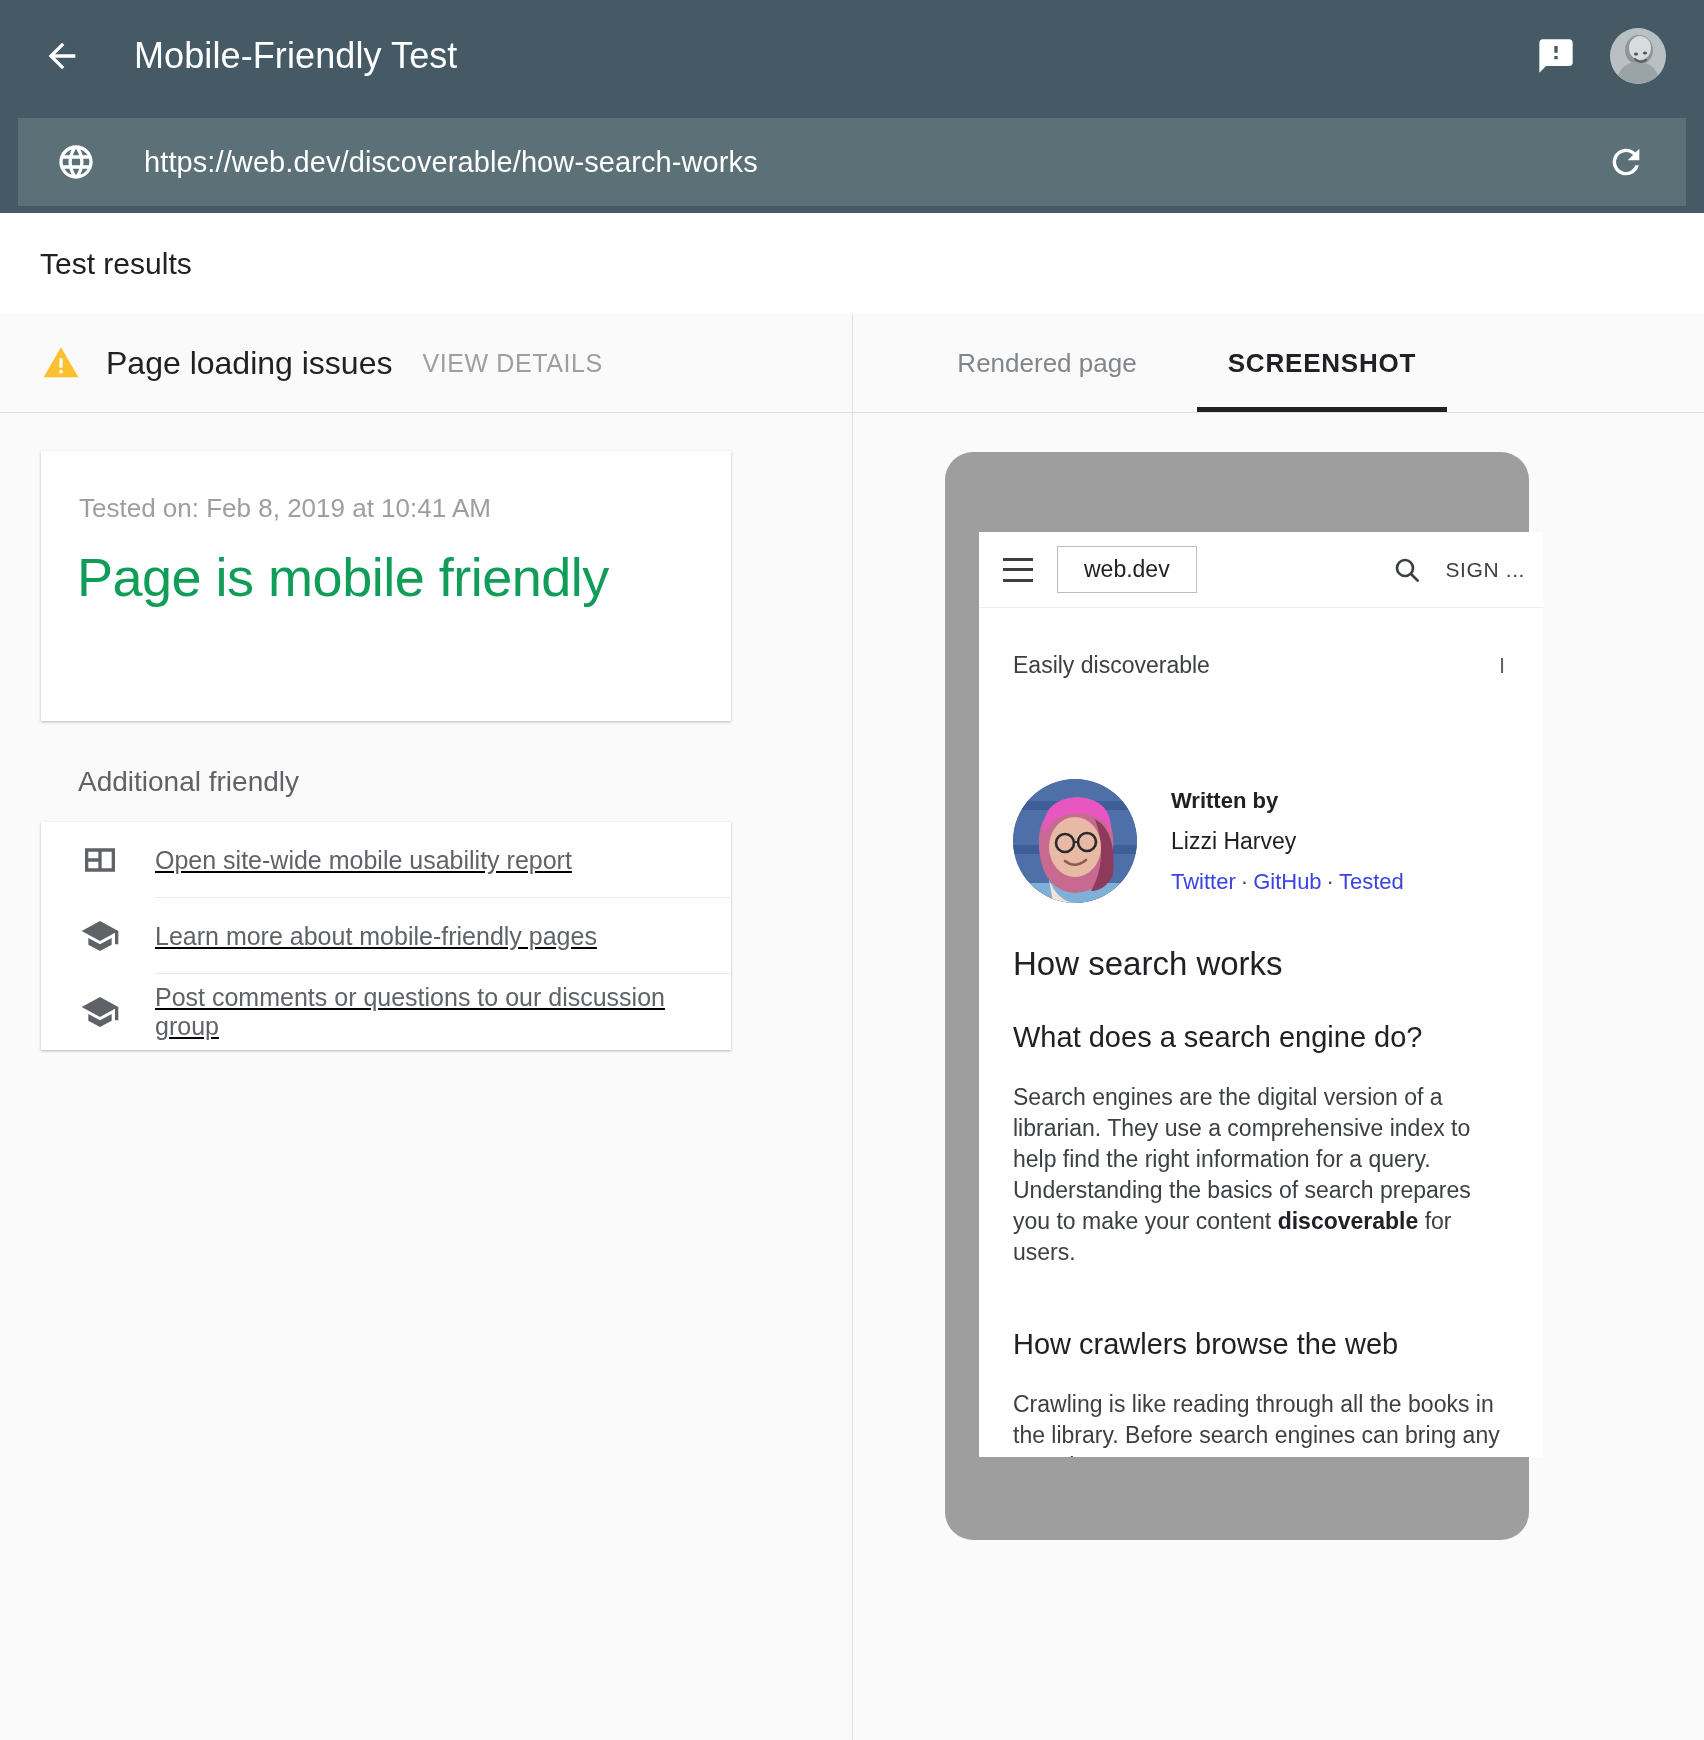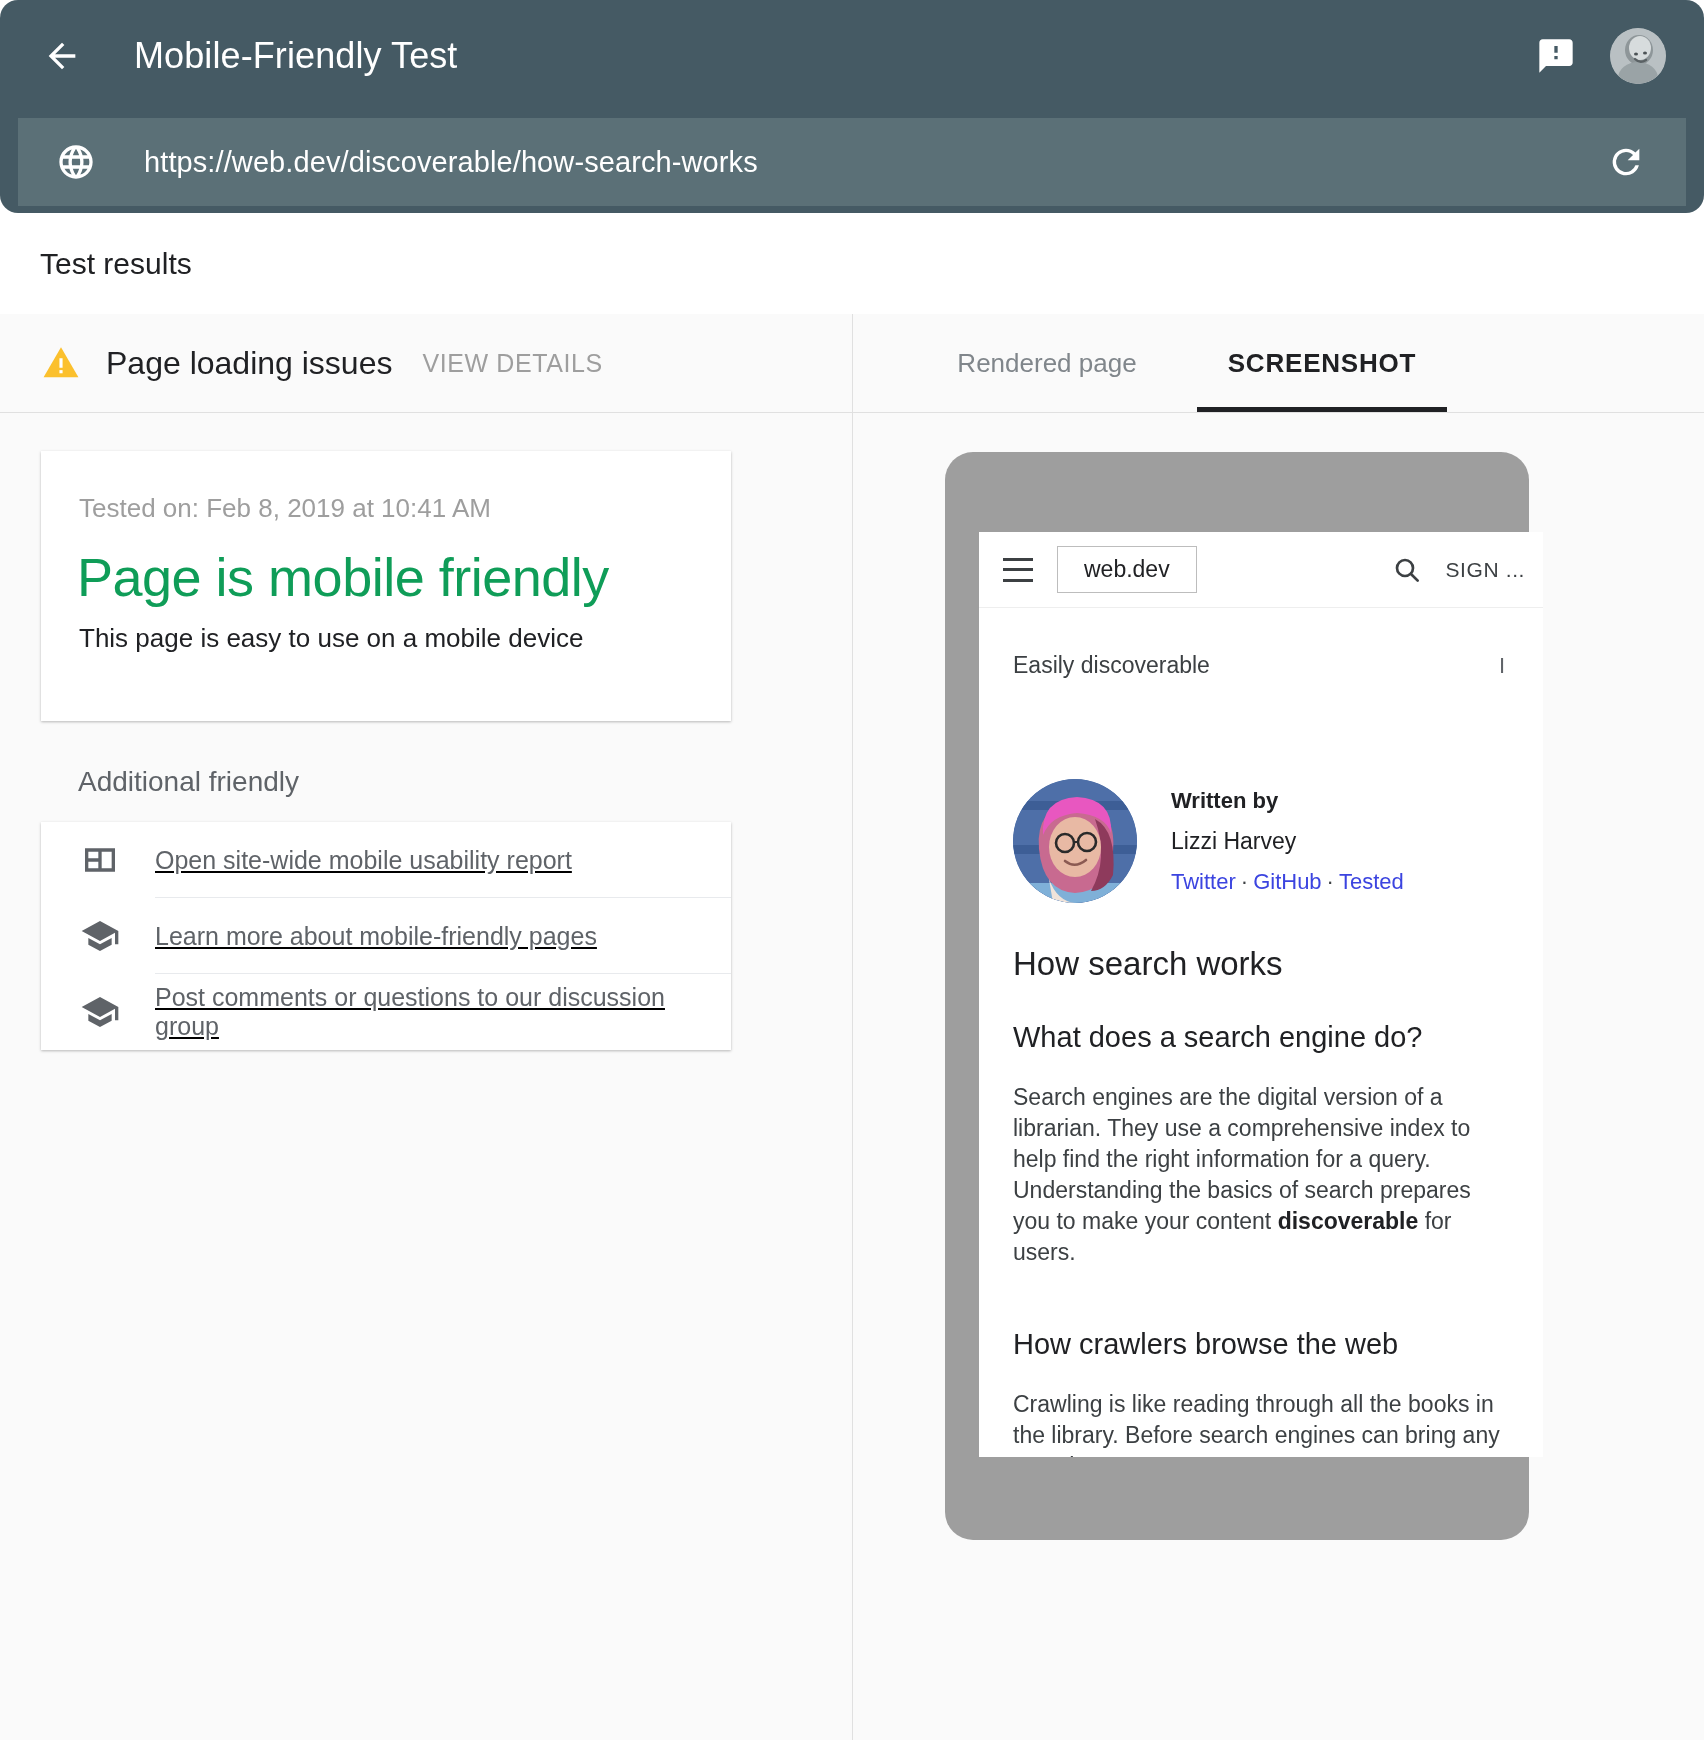--- a/index.html
+++ b/index.html
@@ -8,21 +8,20 @@
     font-family: "Liberation Sans", sans-serif;
     background: #ffffff;
     overflow: hidden;
   }
 
   
   .appbar {
     position: absolute; top: 0; left: 0;
     width: 1704px; height: 213px;
     background: #455a64;
-    border-radius: 18px;
   }
   .appbar-row {
     position: absolute; top: 0; left: 0;
     width: 1704px; height: 112px;
     display: flex; align-items: center;
   }
   .back-btn {
     width: 52px; height: 52px;
     margin-left: 36px;
     display: flex; align-items: center; justify-content: center;
@@ -369,21 +368,20 @@
           <rect x="11" y="16.5" width="2" height="2" fill="#ffffff"></rect>
         </svg>
       </div>
       <div class="issue-label">Page loading issues</div>
       <div class="view-details">VIEW DETAILS</div>
     </div>
 
     <div class="result-card">
       <div class="tested-on">Tested on: Feb 8, 2019 at 10:41 AM</div>
       <div class="verdict">Page is mobile friendly</div>
-      <div class="verdict-sub">This page is easy to use on a mobile device</div>
     </div>
 
     <div class="addl-title">Additional friendly</div>
 
     <div class="res-card">
 
       <div class="res-row">
         <div class="res-icon">
           <svg width="40" height="40" viewBox="0 0 24 24">
             <path fill="#5f6368" d="M3 5v14h18V5H3zm8 12H5v-4h6v4zm0-6H5V7h6v4zm8 6h-6V7h6v10z"></path>

